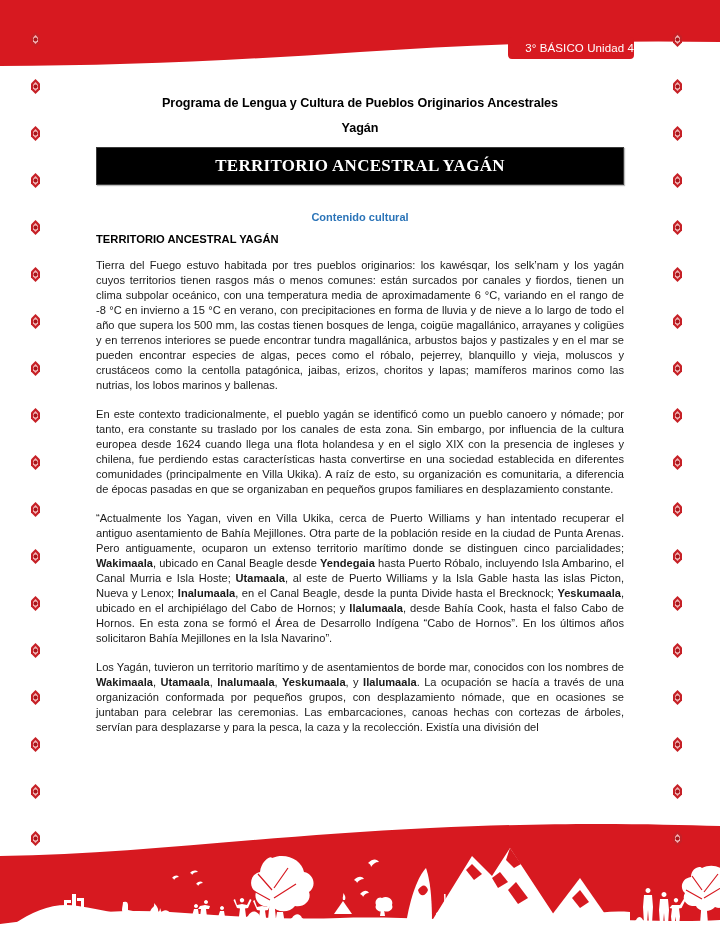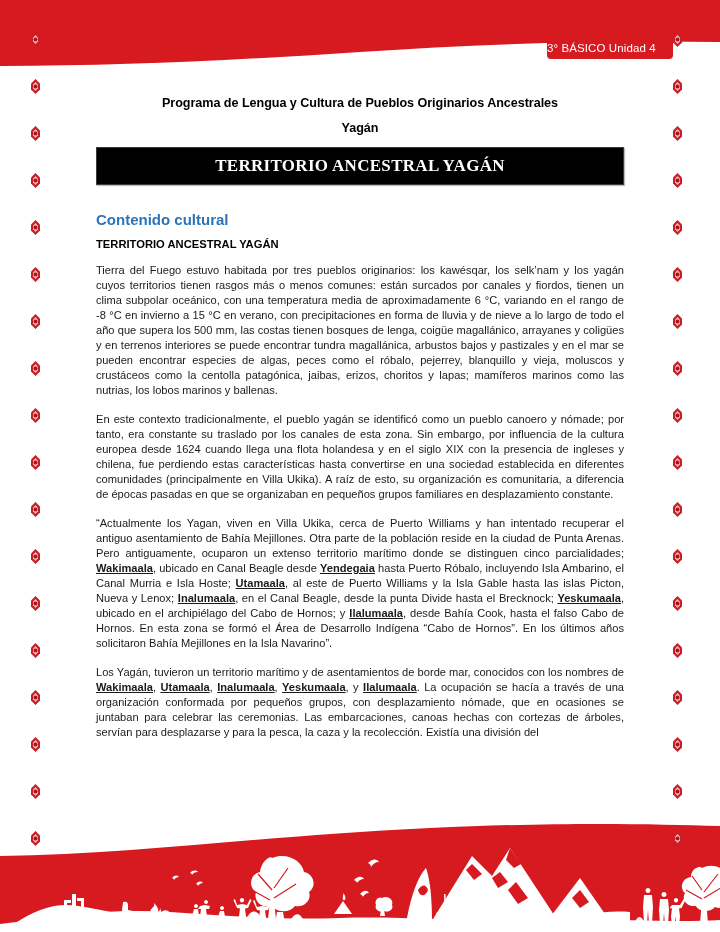--- a/index.html
+++ b/index.html
@@ -39,25 +39,24 @@
     position: absolute;
     top: 37px;
     left: 508px;
     width: 126px;
     height: 22px;
     background: #D71920;
     border-radius: 4px;
     color: #ffffff;
     font-size: 11.5px;
     line-height: 22px;
-    text-align: left;
+    text-align: right;
     letter-spacing: 0.1px;
     z-index: 6;
     white-space: nowrap;
-    margin-left: 39px;
   }
   .unit-tab-stem {
     position: absolute;
     top: 28px;
     left: 568px;
     width: 5px;
     height: 12px;
     background: #D71920;
     z-index: 5;
   }
@@ -119,41 +118,42 @@
     color: #ffffff;
     font-family: "Liberation Serif", serif;
     font-weight: bold;
     font-size: 17px;
     letter-spacing: 0.3px;
   }
 
   .section-label {
     color: #2B74B8;
     font-weight: bold;
-    font-size: 15px;
+    font-size: 11px;
     margin: 0 0 10px 0;
+    text-align: center;
   }
   .section-heading {
     color: #000000;
     font-weight: bold;
     font-size: 11.2px;
     margin: 0 0 13px 0;
   }
 
   p.body-text {
     font-size: 11.1px;
     line-height: 15px;
     color: #1a1a1a;
     margin: 0 0 14px 0;
     text-align: justify;
     text-justify: inter-word;
     hyphens: none;
   }
   p.body-text:last-child { margin-bottom: 4px; }
-  p.body-text b { font-weight: bold; text-decoration: underline; }
+  p.body-text b { font-weight: bold; }
 
   
   .footer-art {
     position: absolute;
     left: 0;
     bottom: 0;
     width: 720px;
     height: 112px;
     z-index: 2;
     pointer-events: none;

